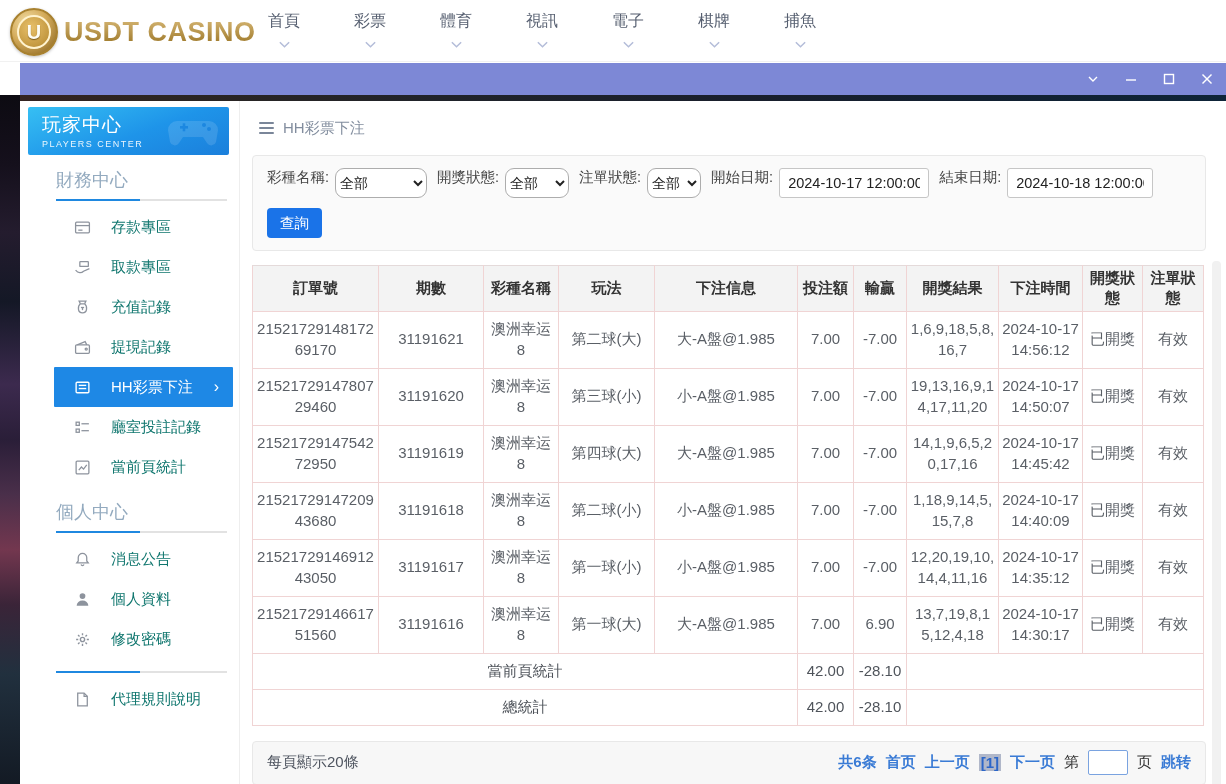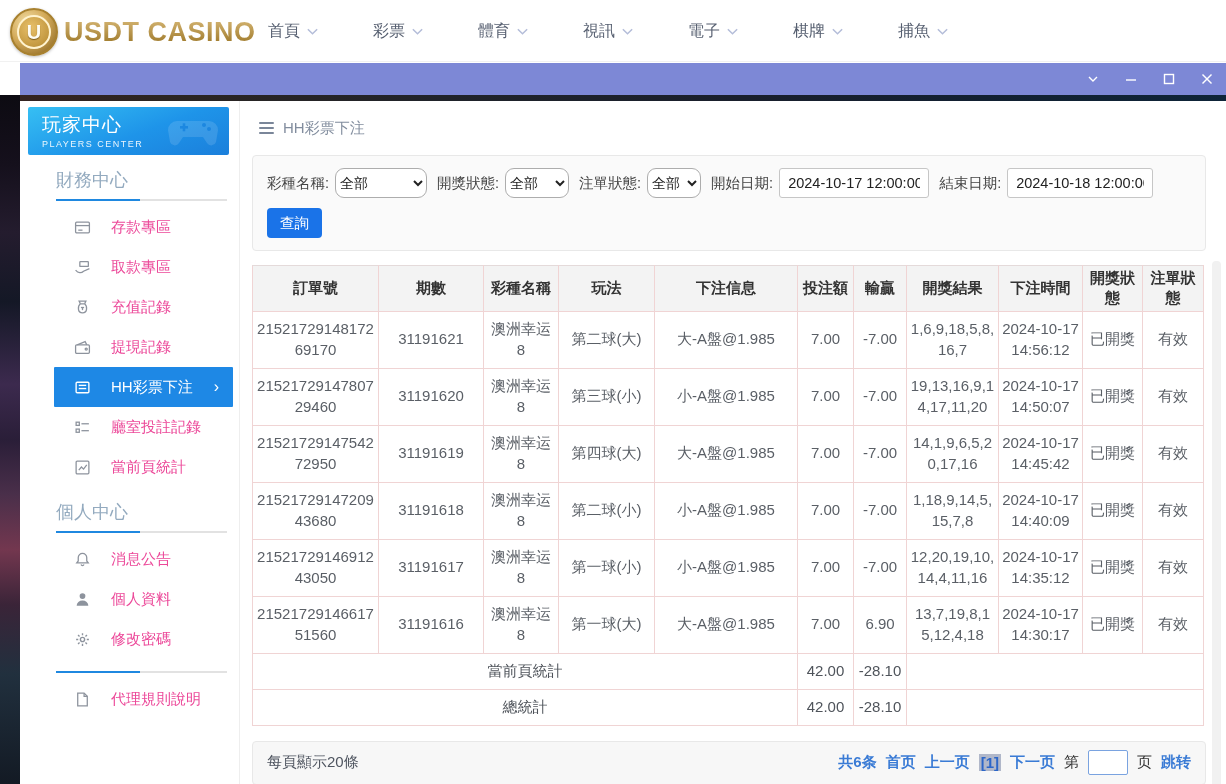--- a/index.html
+++ b/index.html
@@ -16,21 +16,21 @@
     border:2px solid #a8812f; display:flex; align-items:center; justify-content:center;
     box-shadow:0 1px 3px rgba(0,0,0,.25); }
   .coin-inner { width:34px; height:34px; border-radius:50%; border:2px solid #fff3cf;
     display:flex; align-items:center; justify-content:center;
     color:#fffdf4; font-weight:bold; font-size:20px; text-shadow:0 1px 1px #7a5a18;
     background:radial-gradient(circle at 40% 35%, #e8c06a, #b4882f); }
   .brand-text { font-size:27px; font-weight:800; letter-spacing:.5px; color:#b08c44;
     background:linear-gradient(180deg,#d9ba79,#96701f);
     -webkit-background-clip:text; background-clip:text; -webkit-text-fill-color:transparent; }
   .nav { position:absolute; left:268px; top:0; height:62px; display:flex; align-items:center; gap:54px; }
-  .nav-item { display:flex; align-items:center; gap:6px; font-size:16px; color:#565f70; cursor:pointer; }
+  .nav-item { display:flex; align-items:center; gap:6px; font-size:16px; color:#565f70; cursor:pointer;flex-direction:column; }
   .nav-item svg { width:13px; height:13px; }
 
   
   .titlebar { position:absolute; left:20px; top:63px; width:1206px; height:32px; background:#7d88d6;
     display:flex; align-items:center; justify-content:flex-end; gap:12px; padding-right:6px; z-index:4; }
   .win-ctl { width:26px; height:22px; display:flex; align-items:center; justify-content:center; cursor:pointer; }
   .win-ctl svg { width:14px; height:14px; }
   .darkstrip { position:absolute; left:20px; top:95px; width:1206px; height:6px;
     background:linear-gradient(90deg,#332320,#2b2522 12%,#20232a 35%,#191f2c 60%,#122031 80%,#0e2438 100%); }
   .leftbg { position:absolute; left:0; top:95px; width:20px; height:689px;
@@ -45,37 +45,37 @@
     background:linear-gradient(160deg,#36bff3 0%,#1e94e9 55%,#1b7fdb 100%);
     color:#fff; padding:5px 0 0 14px; overflow:hidden; }
   .player-header .t1 { font-size:19px; letter-spacing:1px; }
   .player-header .t2 { font-size:9px; letter-spacing:1.5px; opacity:.9; margin-top:1px; }
   .player-header .pad-icon { position:absolute; right:10px; top:6px; opacity:.45; }
   .side-section { margin-top:12px;margin-left:20px; }
   .side-sec-title { font-size:18px; color:#93aabf; padding-left:16px; height:26px; line-height:26px; }
   .side-divider { height:2px; margin:6px 12px 6px 16px;
     background:linear-gradient(90deg,#1f88e0 0,#1f88e0 84px,#e2e2e2 84px,#e2e2e2 100%); }
   .side-item { height:40px; display:flex; align-items:center; padding-left:34px; gap:19px;
-    font-size:15px; color:#ec4899; cursor:pointer; position:relative; }
+    font-size:15px; color:#0f766e; cursor:pointer; position:relative; }
   .side-item .ic { width:18px; height:18px; color:#8d939d; display:flex; align-items:center; }
   .side-item .ic svg { width:17px; height:17px; }
   .side-item.active { background:#1e88e5; color:#fff; margin:0 6px 0 14px; padding-left:20px; border-radius:1px; }
   .side-item.active .ic { color:#fff; }
   .side-item.active .chev { position:absolute; right:14px; font-size:16px; color:#fff; }
 
   
   .main { flex:1; position:relative; background:#fff; overflow:hidden; }
   .crumb { height:54px; display:flex; align-items:center; gap:9px; padding-left:19px;
     color:#828d9e; font-size:15px; }
   .burger { display:inline-flex; flex-direction:column; gap:3px; }
   .burger i { width:15px; height:2px; background:#7a8699; border-radius:1px; }
 
   .filters { margin:0 20px 0 12px; background:#fafafa; border:1px solid #e8e8e8; border-radius:4px;
     padding:12px 14px 12px 14px; }
-  .filt-row { display:flex; align-items:center; flex-wrap:nowrap; font-size:14.5px; color:#444; }
+  .filt-row { display:flex; align-items:flex-start; flex-wrap:nowrap; font-size:14.5px; color:#444; }
   .filt-row label { margin-right:6px; white-space:nowrap; }
   .filt-row select { height:30px; border:1px solid #adadad; border-radius:9px; background:#fff;
     font-size:14px; color:#222; margin-right:10px; font-family:inherit; }
   .filt-row input[type=text] { height:30px; border:1px solid #c6c6c6; border-radius:3px; background:#fff;
     font-size:14.5px; color:#222; padding:0 8px; margin-right:10px; font-family:inherit; }
   .btn-query { margin-top:10px; background:#1a73e8; color:#fff; border:none; border-radius:4px;
     height:30px; padding:0 13px; font-size:14.5px; cursor:pointer; font-family:inherit; }
 
   table.bets { margin:14px 0 0 12px; border-collapse:collapse; table-layout:fixed; width:951px;
     background:#fff; }

